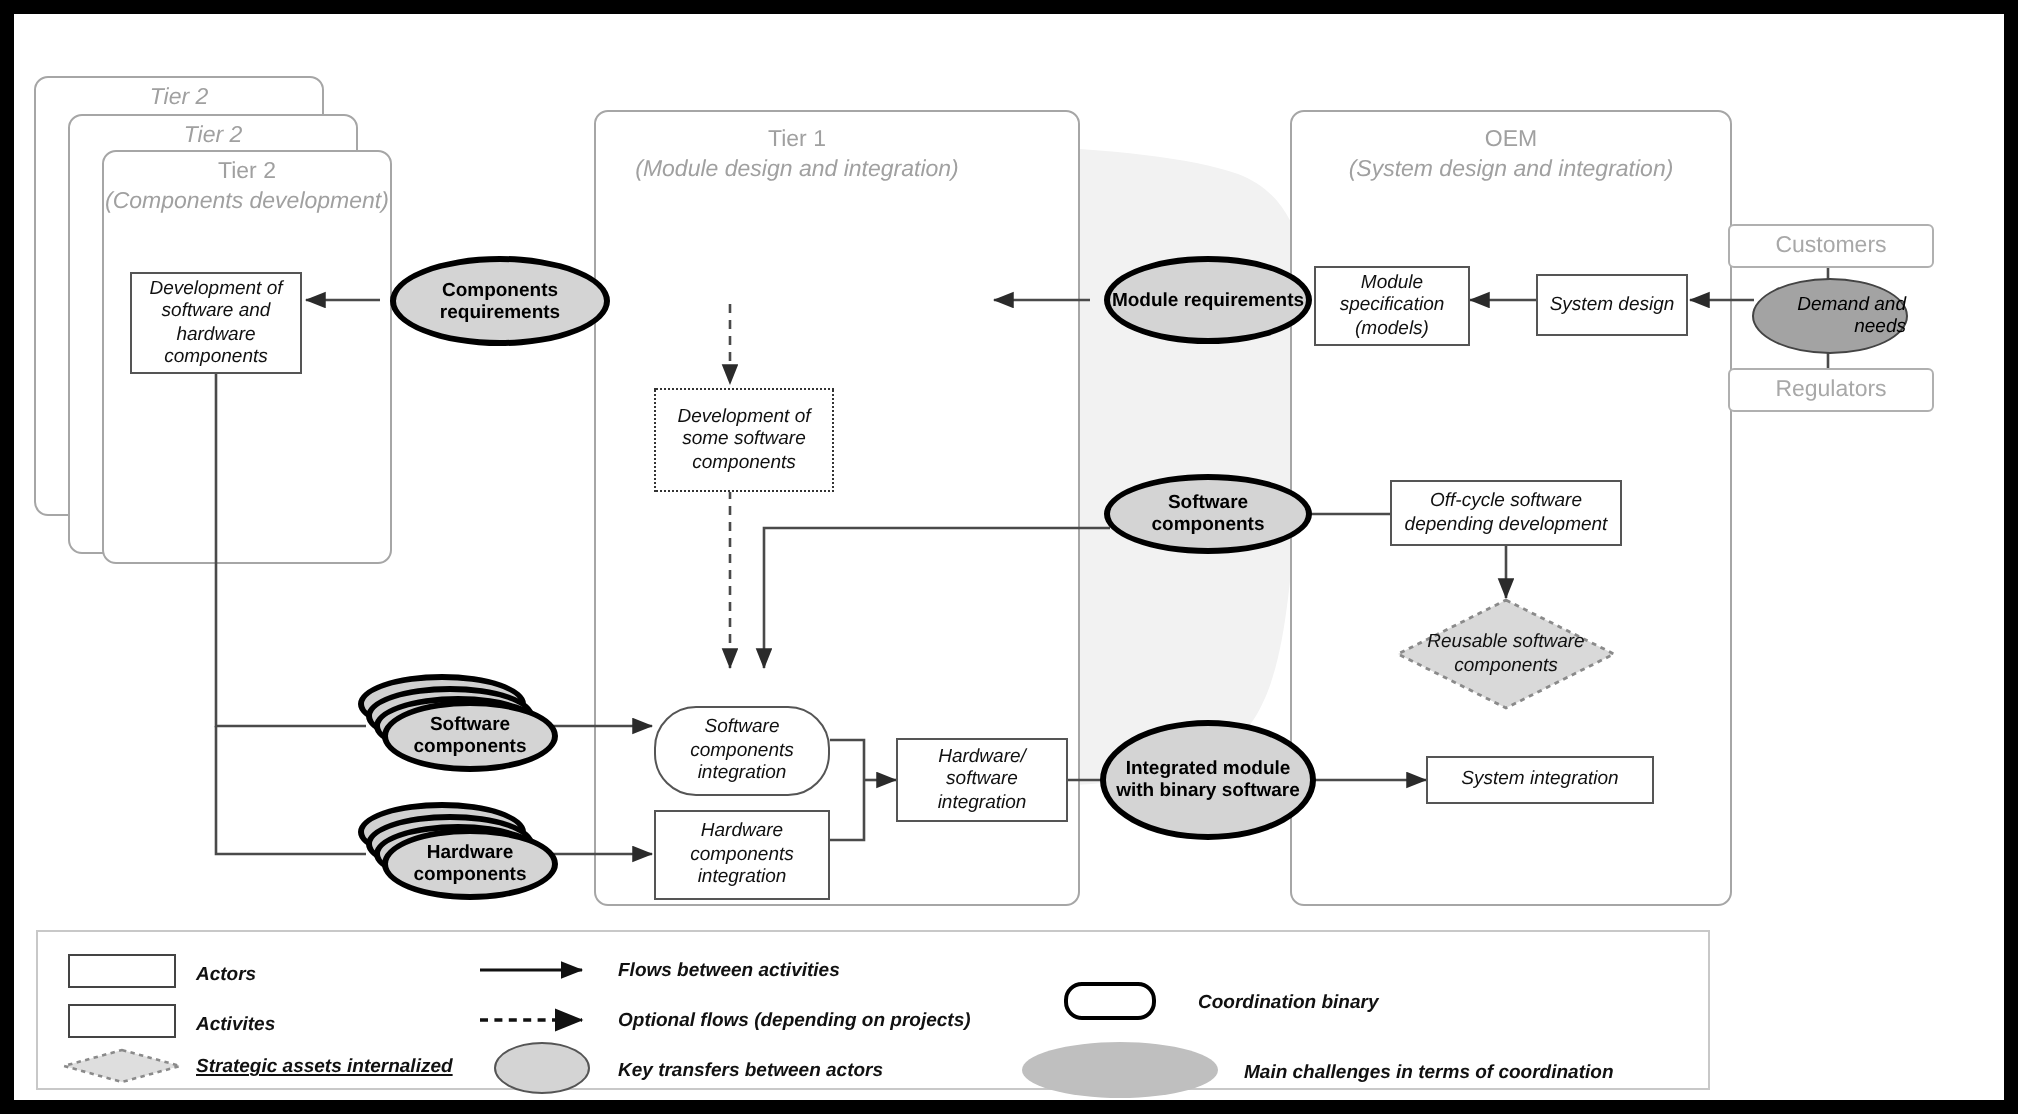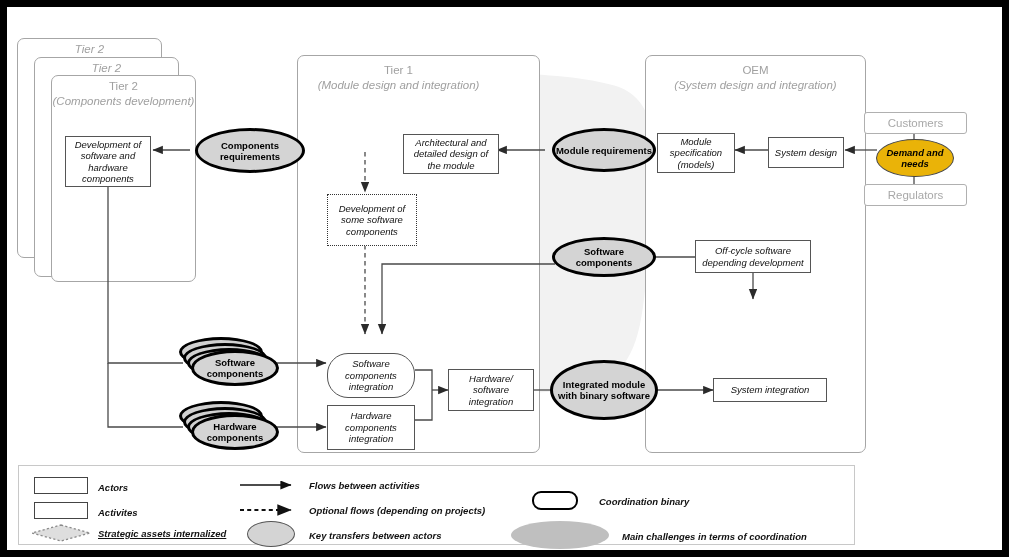--- a/index.html
+++ b/index.html
@@ -88,27 +88,27 @@
     text-align:center;
     font-weight:bold;
     font-size:9.5px;
     line-height:11px;
     color:#000;
     z-index:4;
   }
   
   .transfer-ellipse {
     position:absolute;
-    background:#eab308;
+    background:#a3a3a3;
     border:1.5px solid #444;
     border-radius:50%;
     display:flex; align-items:center; justify-content:center;
-    text-align:center;
+    text-align:right;
     font-style:italic;
-    font-weight:bold;
+    font-weight:normal;
     font-size:9.5px;
     line-height:11px;
     color:#000;
     z-index:4;
   }
 
   
   .stack-wrap { position:absolute; z-index:4; }
   .stack-wrap .sh {
     position:absolute;
@@ -277,38 +277,43 @@
 
       
       <line x1="527" y1="383" x2="549" y2="383"></line>
       
       <line x1="637" y1="383" x2="706" y2="383" marker-end="url(#ah)"></line>
     </g>
   </svg>
 
   <div class="activity" style="left:58px; top:129px; width:86px; height:51px;">Development of software and hardware components</div>
 
-  <div class="activity" style="left:396px; top:127px; width:96px; height:40px;">Architectural and detailed design of the module</div>
 
   <div class="activity dotted" style="left:320px; top:187px; width:90px; height:52px;">Development of some software components</div>
 
   <div class="activity" style="left:320px; top:346px; width:88px; height:45px;border-radius:21px;">Software components integration</div>
 
   <div class="activity" style="left:320px; top:398px; width:88px; height:45px;">Hardware components integration</div>
 
   <div class="activity" style="left:441px; top:362px; width:86px; height:42px;">Hardware/ software integration</div>
 
   <div class="activity" style="left:650px; top:126px; width:78px; height:40px;">Module specification (models)</div>
 
   <div class="activity" style="left:761px; top:130px; width:76px; height:31px;">System design</div>
 
   <div class="activity" style="left:688px; top:233px; width:116px; height:33px;">Off-cycle software depending development</div>
 
   <div class="activity" style="left:706px; top:371px; width:114px; height:24px;">System integration</div>
 
+  <div class="diamond-wrap" style="left:690px; top:291px; width:112px; height:58px;">
+    <svg width="112" height="58" viewBox="0 0 112 58">
+      <polygon points="56,2 110,29 56,56 2,29" fill="#d9d9d9" stroke="#8a8a8a" stroke-width="1.4" stroke-dasharray="2.4,2.4"></polygon>
+    </svg>
+    <div class="diamond-label">Reusable software components</div>
+  </div>
 
   <div class="tool-ellipse" style="left:188px; top:135px; width:110px; height:45px; top:121px;">Components requirements</div>
 
   <div class="tool-ellipse" style="left:545px; top:121px; width:104px; height:44px;">Module requirements</div>
 
   <div class="tool-ellipse" style="left:545px; top:230px; width:104px; height:40px;">Software components</div>
 
   <div class="tool-ellipse" style="left:543px; top:353px; width:108px; height:60px;">Integrated module with binary software</div>
 
   <div class="stack-wrap" style="left:172px; top:330px; width:100px; height:52px;">

